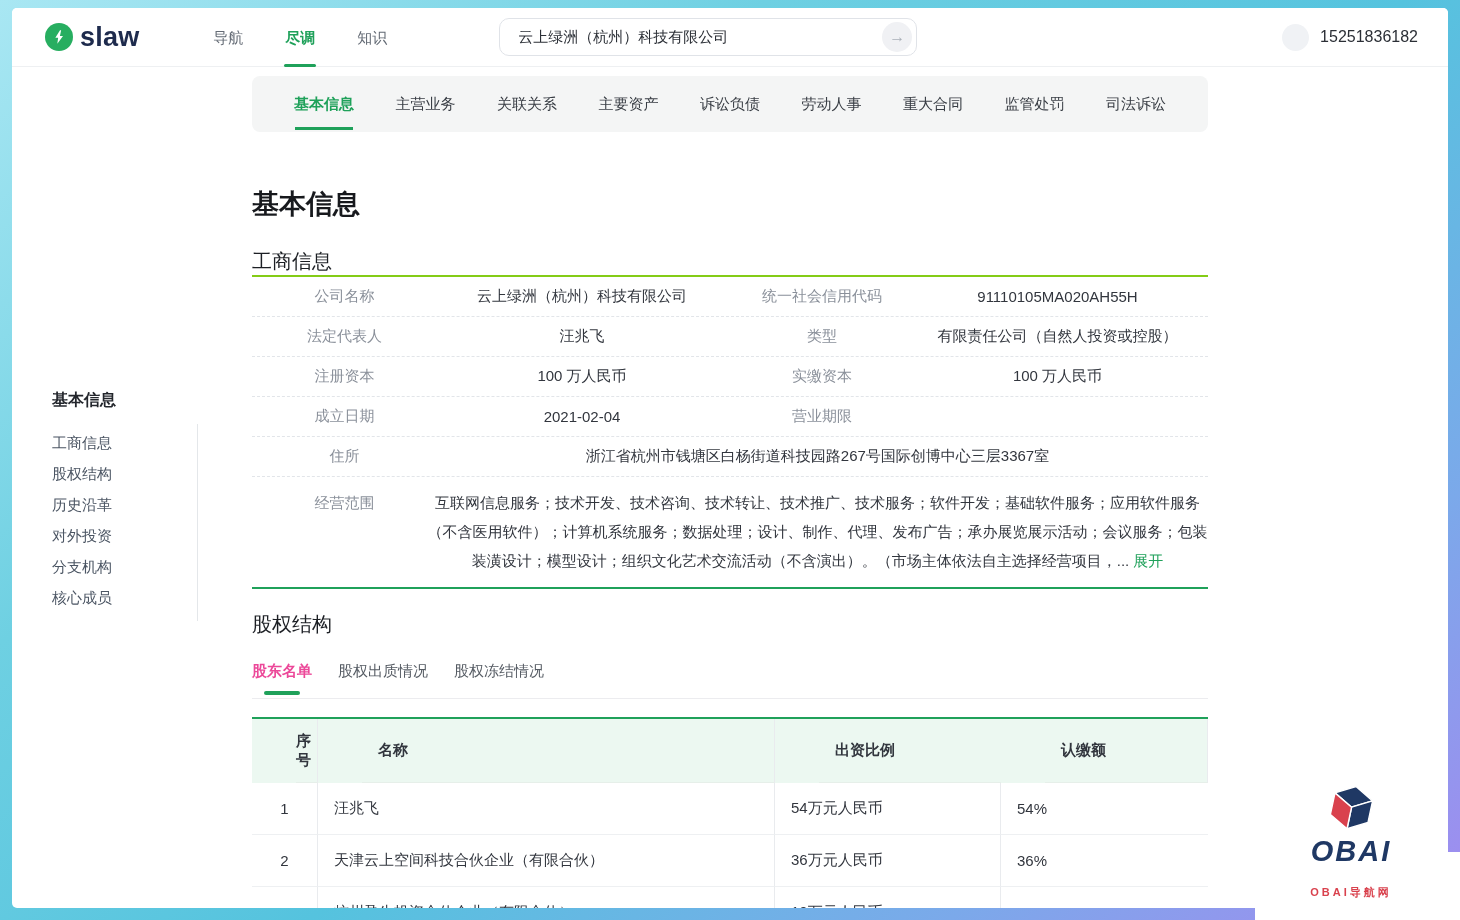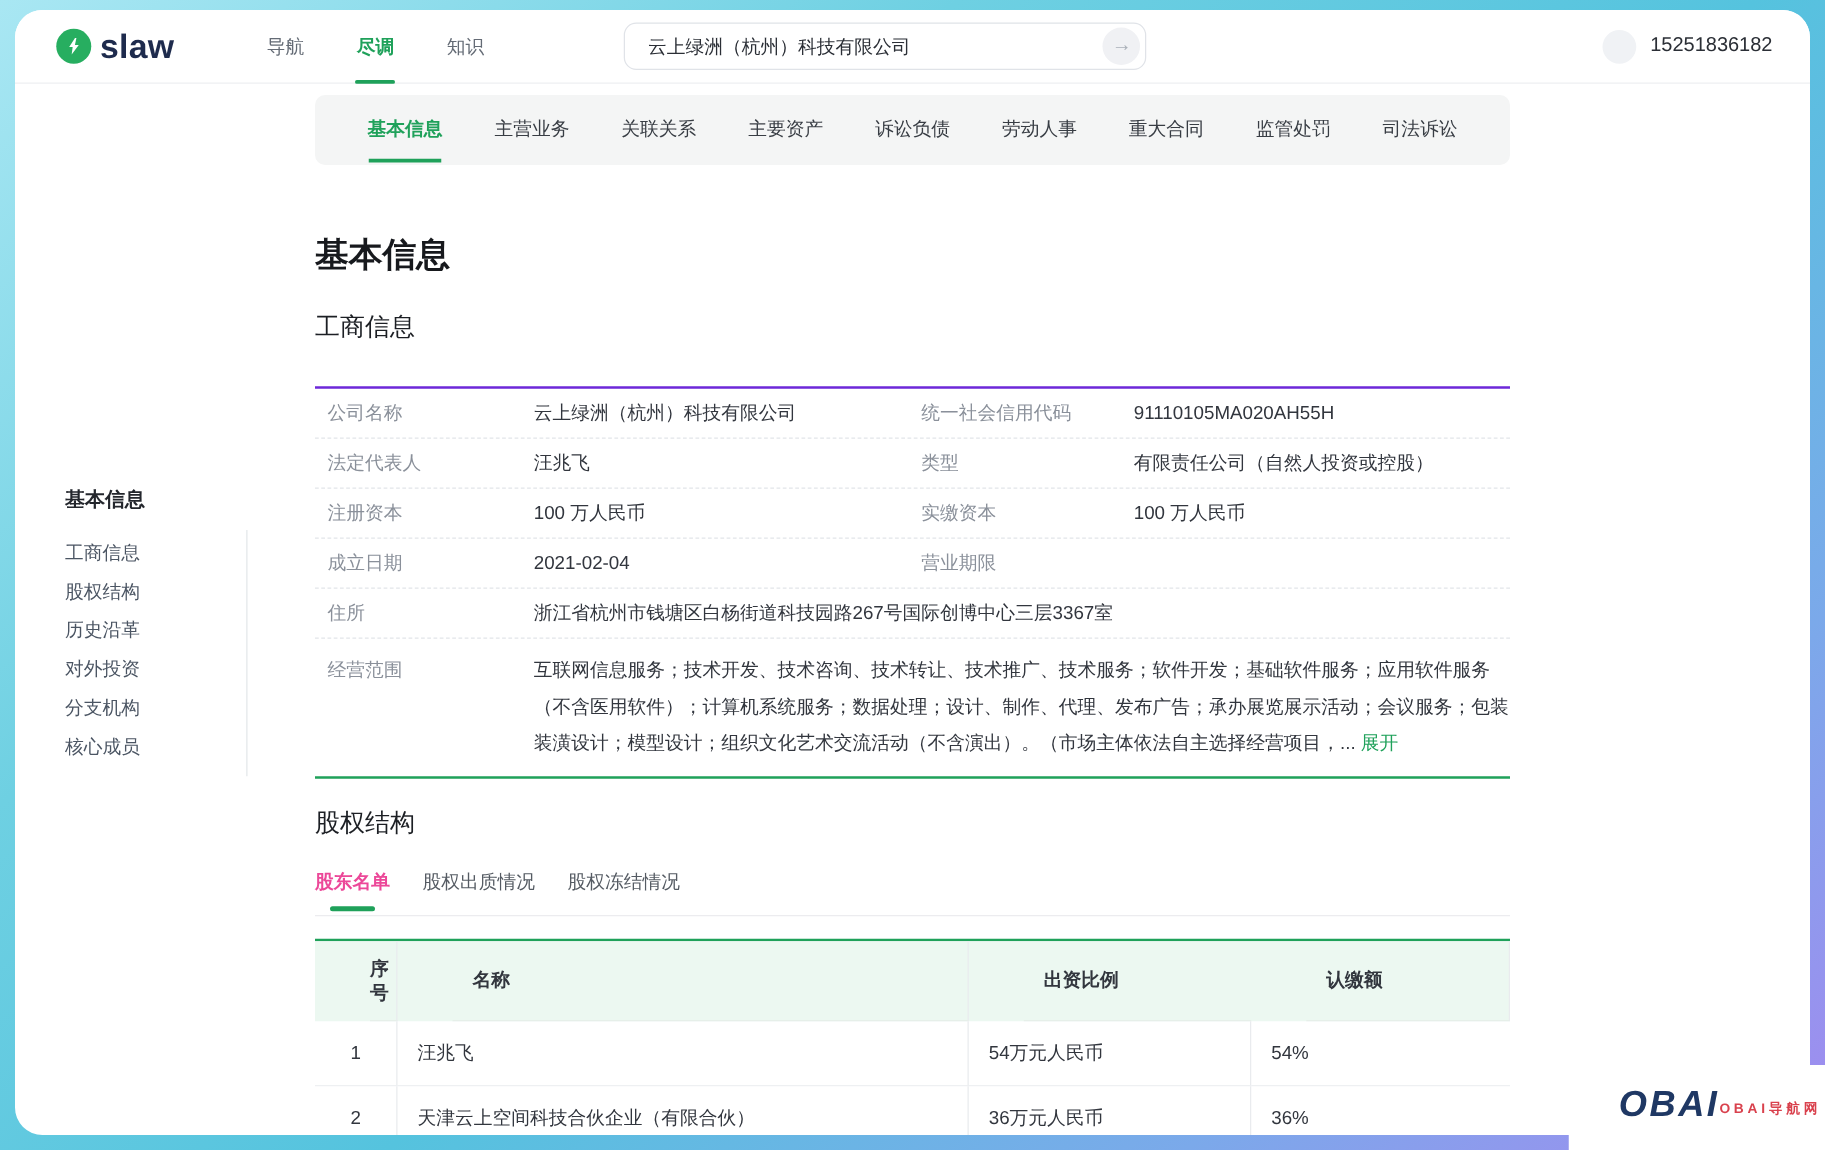--- a/index.html
+++ b/index.html
@@ -4,21 +4,21 @@
 <style>
   * { margin:0; padding:0; box-sizing:border-box; }
   html,body { width:1460px; height:920px; overflow:hidden; }
   body {
     position:relative;
     font-family:"Liberation Sans", sans-serif;
     background:linear-gradient(140deg,#a9e7f3 0%, #6ed0e2 30%, #55c3de 55%, #7ba9ea 80%, #a28af0 100%);
   }
   .card {
     position:absolute; left:12px; top:8px; right:12px; bottom:12px;
-    background:#fff; border-radius:22px; overflow:hidden;
+    background:#fff; border-radius:5px; overflow:hidden;
   }
   
   .topbar {
     height:59px; display:flex; align-items:center; padding:0 30px 0 33px;
     border-bottom:1px solid #eef0f2; background:#fff; position:relative; z-index:5;
   }
   .logo-wrap { display:flex; align-items:center; gap:7px; }
   .logo-circle {
     width:28px; height:28px; border-radius:50%; background:#27ae60;
     display:flex; align-items:center; justify-content:center; flex:0 0 auto;
@@ -63,21 +63,21 @@
   }
   .page-title {
     margin-top:54px; font-family:"Liberation Serif", serif;
     font-size:27px; font-weight:700; color:#17191d;
   }
   .section-heading {
     margin-top:26px; font-family:"Liberation Serif", serif;
     font-size:20px; font-weight:500; color:#1c1f24;
   }
   
-  .info-table { margin-top:34px; border-top:2px solid #6d28d9; border-bottom:2px solid #1fa15a; }
+  .info-table { margin-top:0; border-top:2px solid #84cc16; border-bottom:2px solid #1fa15a;text-align:center; }
   .info-row {
     display:grid; grid-template-columns:165px 310px 170px 1fr;
     min-height:40px; align-items:center; padding-left:10px;
     border-bottom:1px dashed #e2e5e9; font-size:15px;
   }
   .info-row.wide { grid-template-columns:165px 1fr; }
   .info-row.scope { align-items:start; padding-top:11px; padding-bottom:12px; border-bottom:none; }
   .info-label { color:#8a909a; }
   .info-value { color:#32363e; }
   .scope-text { line-height:29px; }
@@ -99,29 +99,29 @@
     height:52px; display:flex; align-items:center; padding-left:16px;
     border-bottom:1px solid #eef0f2; color:#32363e;
   }
   .share-row .cell.sep { border-right:1px solid #e9ebee; }
   .share-row .cell.idx { justify-content:center; padding-left:0; }
   .share-row.head .cell { border-bottom:1px solid #e6efe9; }
   .link-blue { color:#5f9df5; cursor:pointer; }
   
   .watermark-box { position:absolute; right:0; bottom:0; width:205px; height:68px; background:#fff; }
   .watermark {
-    position:absolute; right:53px; bottom:9px; width:112px;
-    display:flex; flex-direction:row; align-items:center;text-align:center;
+    position:absolute; right:53px; bottom:20px; width:112px;
+    display:flex; flex-direction:column; align-items:center;text-align:center;
   }
   .wm-cube { transform:rotate(12deg); margin-bottom:1px; }
   .wm-brand {
     font-size:29px; font-weight:800; font-style:italic; color:#1f3864;
     letter-spacing:2px; line-height:1;
   }
-  .wm-caption { font-size:11px; color:#d9414d; letter-spacing:3px; font-weight:700; margin-top:3px; white-space:nowrap; }
+  .wm-caption { font-size:11px; color:#d9414d; letter-spacing:3px; font-weight:700; margin-top:19px; white-space:nowrap; }
 </style>
 </head>
 <body>
 
 <div class="card">
 
   <div class="topbar">
     <div class="logo-wrap">
       <span class="logo-circle">
         <svg width="16" height="16" viewBox="0 0 24 24">

